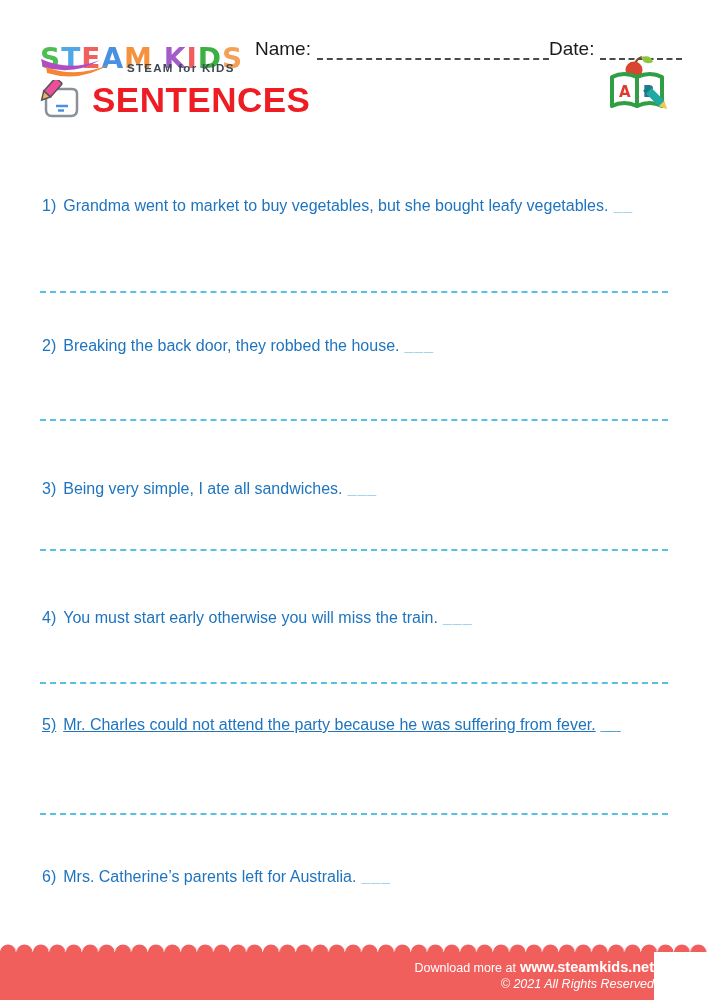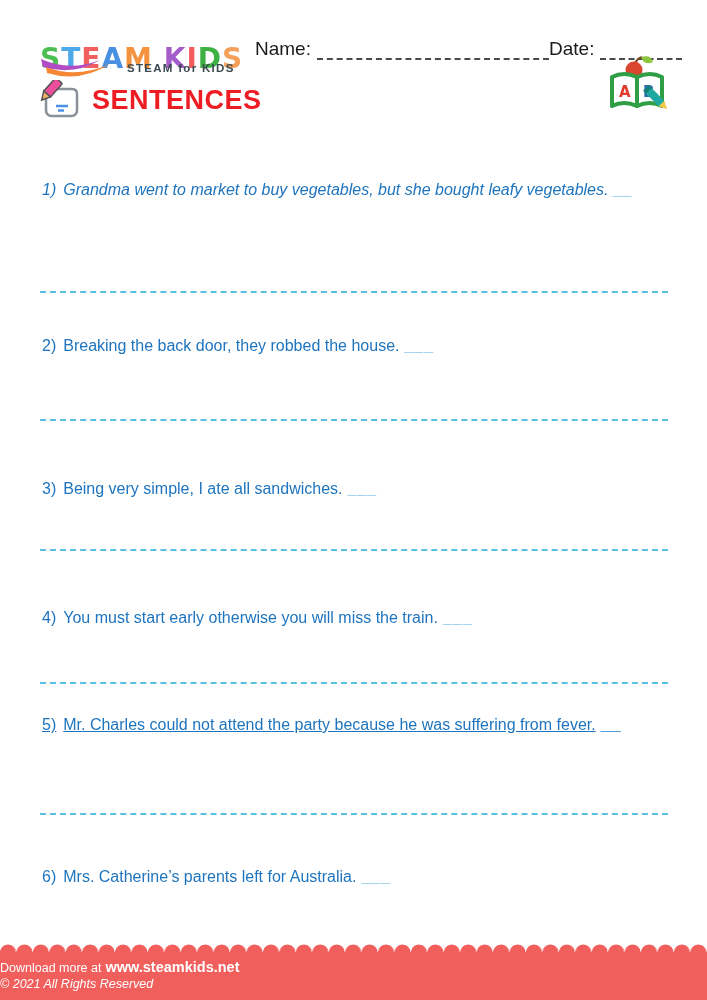--- a/index.html
+++ b/index.html
@@ -25,21 +25,21 @@
     display:inline-block; height:14px; vertical-align:bottom; margin-left:6px;
     border-bottom:2px dashed #4a4a4a;
   }
   .name-line { width:232px; }
   .date-line { width:82px; }
   .book-icon { position:absolute; left:607px; top:55px; }
 
   
   .title-row { position:absolute; left:40px; top:80px; display:flex; align-items:center; gap:8px; }
   .title-text {
-    font-size:27px; font-weight:800; letter-spacing:0.5px;
+    font-size:35px; font-weight:800; letter-spacing:0.5px;
     color:var(--title-red, #EE1C23);
   }
 
   
   .instructions {
     position:absolute; left:42px; top:119px; width:650px;
     font-size:16px; line-height:21px; font-weight:bold;
     color:var(--instr-blue, #0C71B8);
   }
 
@@ -58,22 +58,22 @@
     border-top:2px dashed var(--sep-blue, #56C1E1);
   }
 
   
   .footer-scallops {
     position:absolute; left:0; bottom:48px; width:707px; height:8px;
     background-image:radial-gradient(circle at 8px 8.5px, var(--footer-red,#F15F5D) 7.6px, rgba(0,0,0,0) 8.3px);
     background-size:16.45px 8px; background-repeat:repeat-x;
   }
   .footer-band {
-    position:absolute; left:0; bottom:0; width:707px; height:48px;
-    background:var(--footer-red, #F15F5D); color:#ffffff; text-align:left;
+    position:absolute; left:0; bottom:0; width:654px; height:48px;
+    background:var(--footer-red, #F15F5D); color:#ffffff; text-align:right;
   }
   .footer-line1 { margin-top:7px; font-size:12.5px; }
   .footer-website { font-weight:bold; font-size:14.5px; margin-left:4px; }
   .footer-line2 { margin-top:2px; font-size:12.5px; font-style:italic; }
 </style>
 </head>
 <body>
 
 <div class="page" style="--title-red: #EE1C23; --instr-blue: #0C71B8; --sent-blue: #1E74BE; --blank-blue: #79BCE8; --sep-blue: #56C1E1; --footer-red: #F15F5D;">
 
@@ -119,21 +119,21 @@
       <g transform="translate(1,1) rotate(42 9 9)">
         <rect x="5" y="-4" width="9" height="18" rx="1.5" fill="#EC4E9B" stroke="#555555" stroke-width="1.5"></rect>
         <path d="M5 14 l4.5 8 l4.5 -8 z" fill="#F6B26B" stroke="#555555" stroke-width="1.5"></path>
       </g>
     </svg>
     <div class="title-text">SENTENCES</div>
   </div>
 
 
   <div>
-      <div class="question" style="top: 181px; font-style: italic;"><span class="qnum">1)</span><span class="qtext">Grandma went to market to buy vegetables, but she bought leafy vegetables.</span><span class="qblank">__</span></div>
+      <div class="question" style="top: 197px;"><span class="qnum">1)</span><span class="qtext">Grandma went to market to buy vegetables, but she bought leafy vegetables.</span><span class="qblank">__</span></div>
       <div class="question" style="top: 337px;"><span class="qnum">2)</span><span class="qtext">Breaking the back door, they robbed the house.</span><span class="qblank">___</span></div>
       <div class="question" style="top: 480px;"><span class="qnum">3)</span><span class="qtext">Being very simple, I ate all sandwiches.</span><span class="qblank">___</span></div>
       <div class="question" style="top: 609px;"><span class="qnum">4)</span><span class="qtext">You must start early otherwise you will miss the train.</span><span class="qblank">___</span></div>
       <div class="question" style="top: 716px; text-decoration: underline;"><span class="qnum">5)</span><span class="qtext">Mr. Charles could not attend the party because he was suffering from fever.</span><span class="qblank">__</span></div>
       <div class="question" style="top: 868px;"><span class="qnum">6)</span><span class="qtext">Mrs. Catherine’s parents left for Australia.</span><span class="qblank">___</span></div>
       <div class="separator" style="top: 291px;"></div>
       <div class="separator" style="top: 419px;"></div>
       <div class="separator" style="top: 549px;"></div>
       <div class="separator" style="top: 682px;"></div>
       <div class="separator" style="top: 813px;"></div>

